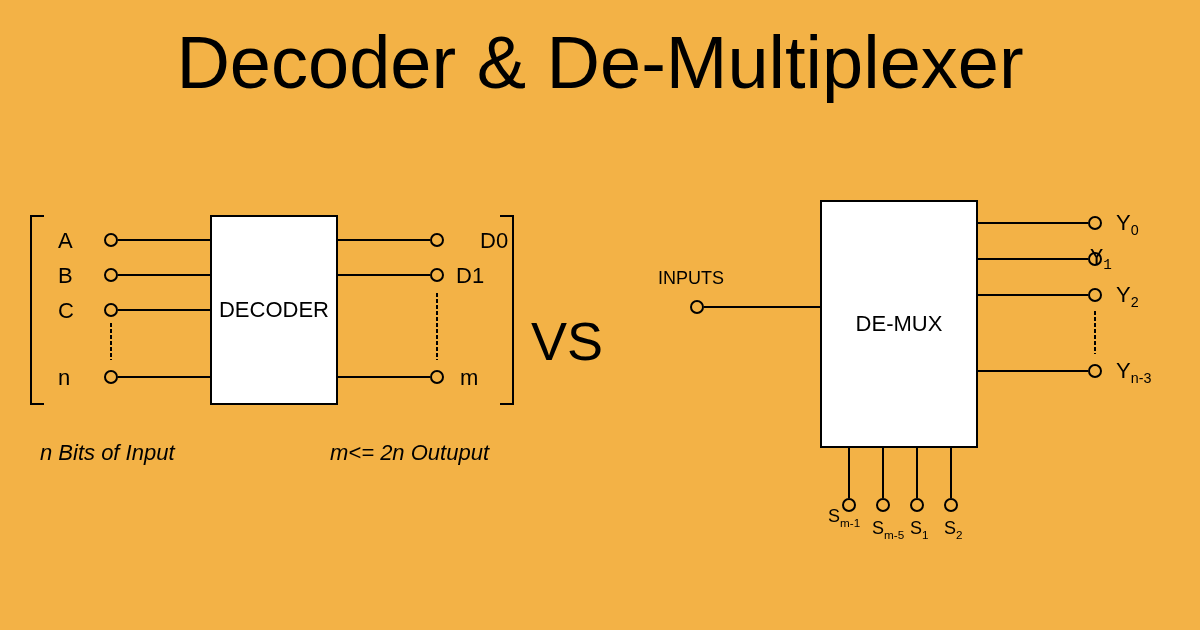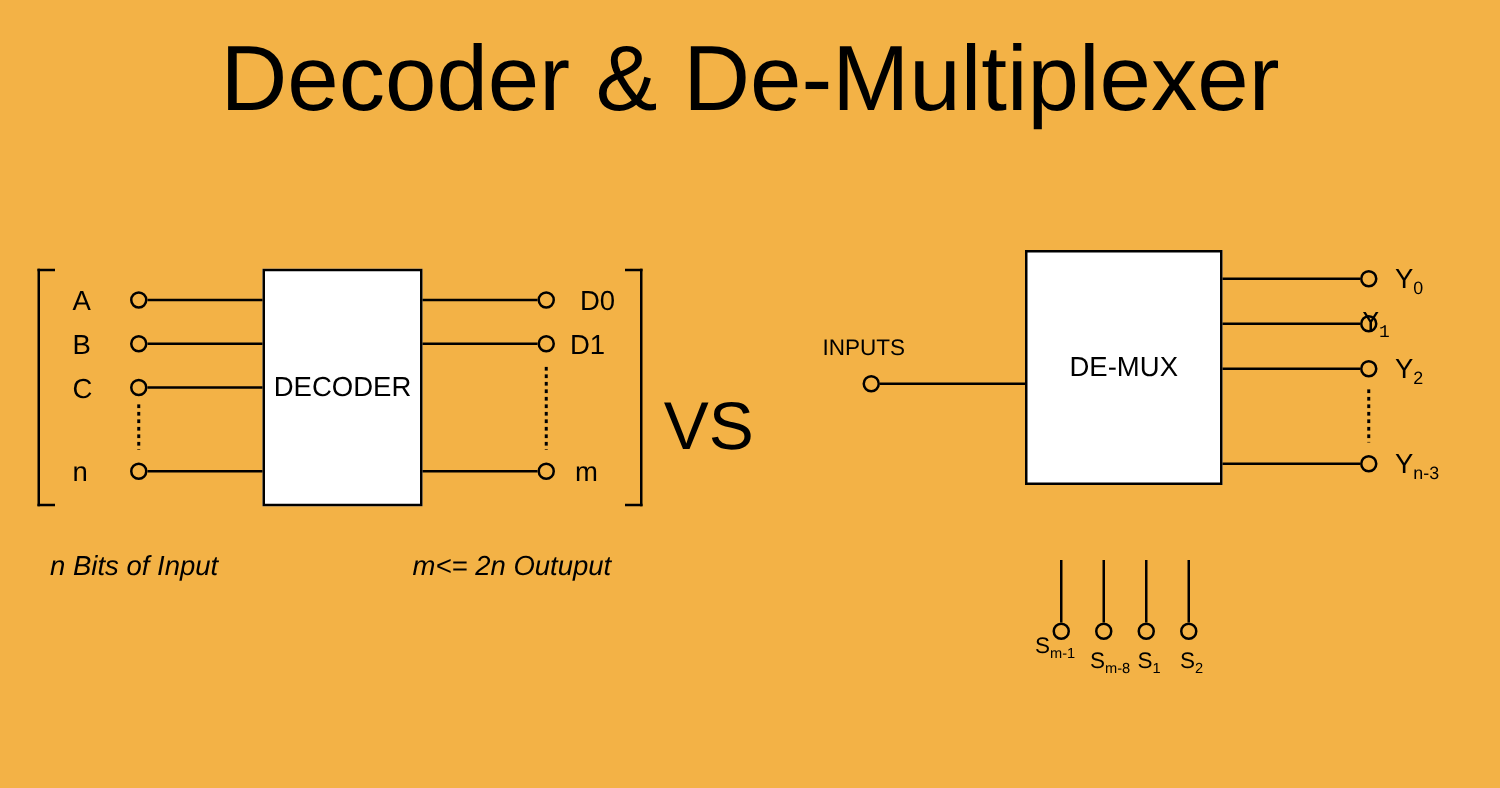--- a/index.html
+++ b/index.html
@@ -110,38 +110,38 @@
 <div class="wire hwire" style="left:118px; top:309px; width:92px;"></div>
 
 <div class="vdots" style="left:110px; top:322px; height:38px;"></div>
 
 <div class="lbl" style="left:58px; top:365px;">n</div>
 <div class="port" style="left:104px; top:370px;"></div>
 <div class="wire hwire" style="left:118px; top:376px; width:92px;"></div>
 
 <div class="wire hwire" style="left:338px; top:239px; width:92px;"></div>
 <div class="port" style="left:430px; top:233px;"></div>
-<div class="lbl" style="left:464px; top:228px;">D0</div>
+<div class="lbl" style="left:480px; top:228px;">D0</div>
 
 <div class="wire hwire" style="left:338px; top:274px; width:92px;"></div>
 <div class="port" style="left:430px; top:268px;"></div>
 <div class="lbl" style="left:456px; top:263px;">D1</div>
 
 <div class="vdots" style="left:436px; top:292px; height:68px;"></div>
 
 <div class="wire hwire" style="left:338px; top:376px; width:92px;"></div>
 <div class="port" style="left:430px; top:370px;"></div>
 <div class="lbl" style="left:460px; top:365px;">m</div>
 
 <div class="bracket right" style="left:500px; top:215px; width:14px; height:190px;"></div>
 
 <div class="caption" style="left:40px; top:440px;">n Bits of Input</div>
 <div class="caption" style="left:330px; top:440px;text-align:right;">m&lt;= 2n Outuput</div>
 
-<div class="box" style="left:820px; top:200px; width:158px; height:188px;">
+<div class="box" style="left:820px; top:200px; width:158px; height:248px;">
   <span>DE-MUX</span>
 </div>
 
 <div class="lbl small" style="left:658px; top:268px;">INPUTS</div>
 <div class="port" style="left:690px; top:300px;"></div>
 <div class="wire hwire" style="left:704px; top:306px; width:116px;"></div>
 
 <div class="wire hwire" style="left:978px; top:222px; width:110px;"></div>
 <div class="port" style="left:1088px; top:216px;"></div>
 <div class="lbl" style="left:1116px; top:210px;"><span>Y</span><span class="sub">0</span></div>
@@ -159,21 +159,21 @@
 <div class="wire hwire" style="left:978px; top:370px; width:110px;"></div>
 <div class="port" style="left:1088px; top:364px;"></div>
 <div class="lbl" style="left:1116px; top:358px;"><span>Y</span><span class="sub">n-3</span></div>
 
 <div class="wire vwire" style="left:848px; top:448px; height:50px;"></div>
 <div class="port" style="left:842px; top:498px;"></div>
 <div class="lbl small" style="left:828px; top:506px;"><span>S</span><span class="sub">m-1</span></div>
 
 <div class="wire vwire" style="left:882px; top:448px; height:50px;"></div>
 <div class="port" style="left:876px; top:498px;"></div>
-<div class="lbl small" style="left:872px; top:518px;"><span>S</span><span class="sub">m-8</span></div>
+<div class="lbl small" style="left:872px; top:518px;"><span>S</span><span class="sub">m-5</span></div>
 
 <div class="wire vwire" style="left:916px; top:448px; height:50px;"></div>
 <div class="port" style="left:910px; top:498px;"></div>
 <div class="lbl small" style="left:910px; top:518px;"><span>S</span><span class="sub">1</span></div>
 
 <div class="wire vwire" style="left:950px; top:448px; height:50px;"></div>
 <div class="port" style="left:944px; top:498px;"></div>
 <div class="lbl small" style="left:944px; top:518px;"><span>S</span><span class="sub">2</span></div>
 
 </body></html>

